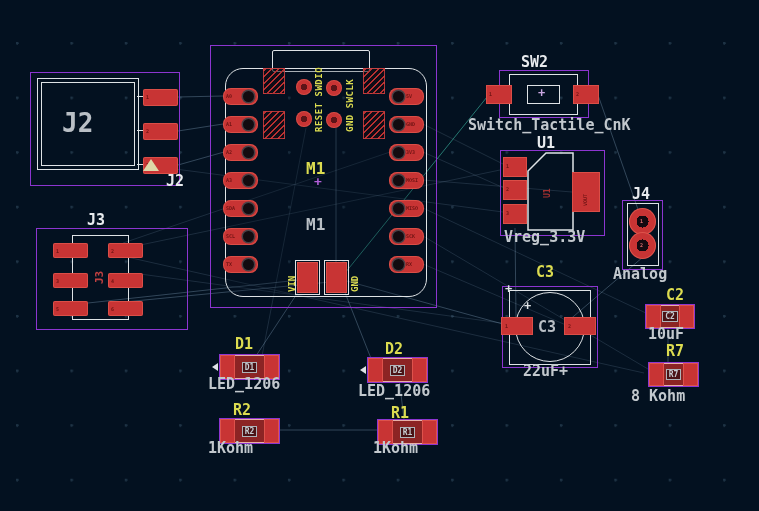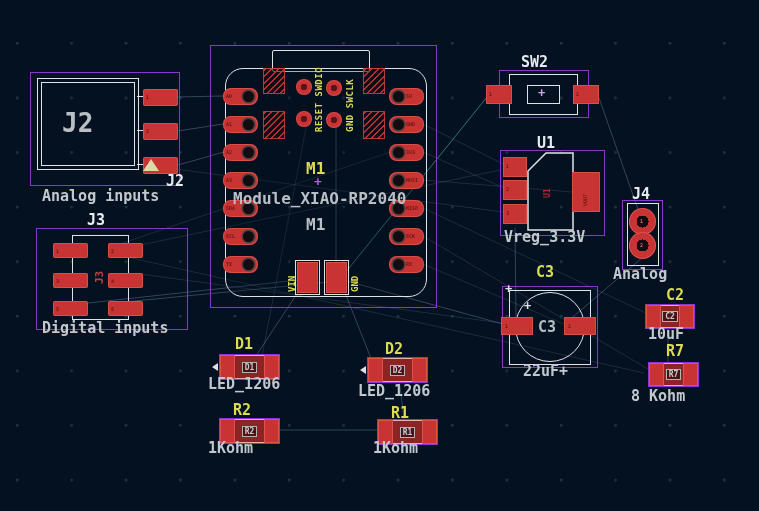--- a/index.html
+++ b/index.html
@@ -98,21 +98,20 @@
       </div>
       <div class="pad" style="left: 143px; top: 123px; width: 35px; height: 17px; border-radius: 2px;">
         <span class="tiny" style="left: 3px; top: 6px;">2</span>
       </div>
       <div class="pad" style="left: 143px; top: 157px; width: 35px; height: 17px; border-radius: 2px;">
         <span class="tiny" style="left: 3px; top: 6px;">3</span>
       </div>
     </div>
   <div class="tri" style="left:143px;top:159px;"></div>
   <div class="ref-w" style="left:166px;top:174px;">J2</div>
-  <div class="val" style="left:42px;top:189px;">Analog inputs</div>
 
   <div class="bbox" style="left:36px;top:228px;width:150px;height:100px;"></div>
   <div class="silk" style="left:72px;top:235px;width:55px;height:83px;border-width:1px;"></div>
   <div class="abs vert" style="left:93px;top:284px;font-size:11px;color:#c04040;font-weight:bold;">J3</div>
   <div id="j3-pads">
       <div class="pad" style="left: 53px; top: 243px; width: 35px; height: 15px; border-radius: 2px;">
         <span class="tiny" style="left: 3px; top: 6px;">1</span>
       </div>
       <div class="pad" style="left: 108px; top: 243px; width: 35px; height: 15px; border-radius: 2px;">
         <span class="tiny" style="left: 3px; top: 6px;">2</span>
@@ -124,21 +123,20 @@
         <span class="tiny" style="left: 3px; top: 6px;">4</span>
       </div>
       <div class="pad" style="left: 53px; top: 301px; width: 35px; height: 15px; border-radius: 2px;">
         <span class="tiny" style="left: 3px; top: 6px;">5</span>
       </div>
       <div class="pad" style="left: 108px; top: 301px; width: 35px; height: 15px; border-radius: 2px;">
         <span class="tiny" style="left: 3px; top: 6px;">6</span>
       </div>
     </div>
   <div class="ref-w" style="left:87px;top:213px;">J3</div>
-  <div class="val" style="left:42px;top:321px;">Digital inputs</div>
 
   <div class="bbox" style="left:210px;top:45px;width:225px;height:261px;"></div>
   <div class="silk" style="left:272px;top:50px;width:96px;height:20px;border-radius:2px;"></div>
   <div class="silk" style="left:225px;top:68px;width:200px;height:227px;border-radius:18px;background:rgba(3,17,32,0.25);"></div>
   <div class="hatch" style="left:263px;top:68px;width:20px;height:24px;"></div>
   <div class="hatch" style="left:363px;top:68px;width:20px;height:24px;"></div>
   <div class="hatch" style="left:263px;top:111px;width:20px;height:26px;"></div>
   <div class="hatch" style="left:363px;top:111px;width:20px;height:26px;"></div>
   <div class="rpad" style="left:296px;top:79px;"></div>
   <div class="rpad" style="left:326px;top:80px;"></div>
@@ -205,34 +203,34 @@
         <div class="hole" style="left: 4px; top: 3px;"></div>
         <span class="tiny" style="left: 17px; top: 6px;">RX</span>
       </div>
     </div>
   <div class="pad" style="left:297px;top:262px;width:21px;height:31px;outline:1px solid #dfe3e6;outline-offset:1px;"></div>
   <div class="pad" style="left:326px;top:262px;width:21px;height:31px;outline:1px solid #dfe3e6;outline-offset:1px;"></div>
   <div class="abs vert" style="left:287px;top:292px;font-size:9px;color:#dcdc50;font-weight:bold;">VIN</div>
   <div class="abs vert" style="left:350px;top:292px;font-size:9px;color:#dcdc50;font-weight:bold;">GND</div>
   <div class="ref-y" style="left:306px;top:161px;font-size:16px;">M1</div>
   <div class="plus" style="left:314px;top:174px;color:#b35fd9;font-size:13px;">+</div>
-  <div class="fab-gray" style="left:233px;top:189px;font-size:16px;">Module_XIAO-RP2040</div>
   <div class="fab-gray" style="left:306px;top:215px;font-size:16px;">M1</div>
 
   <div class="bbox" style="left:499px;top:70px;width:88px;height:46px;"></div>
   <div class="silk" style="left:509px;top:74px;width:67px;height:39px;"></div>
   <div class="silk" style="left:527px;top:85px;width:31px;height:17px;border-width:1px;"></div>
   <div class="plus" style="left:538px;top:86px;color:#c9a6e0;font-size:12px;">+</div>
   <div class="pad" style="left:486px;top:85px;width:26px;height:19px;">
       <span class="tiny" style="left:3px;top:7px;">1</span>
     </div>
   <div class="pad" style="left:573px;top:85px;width:26px;height:19px;">
       <span class="tiny" style="left:3px;top:7px;">2</span>
     </div>
   <div class="ref-w" style="left:521px;top:55px;">SW2</div>
+  <div class="val" style="left:468px;top:118px;">Switch_Tactile_CnK</div>
 
   <div class="bbox" style="left:500px;top:150px;width:103px;height:84px;"></div>
   <svg class="abs" style="left:526px;top:151px;" width="50" height="82">
     <path d="M20 2 L47 2 L47 79 L2 79 L2 20 Z" fill="none" stroke="#dfe3e6" stroke-width="1.5"></path>
   </svg>
   <div class="pad" style="left:503px;top:157px;width:24px;height:20px;">
       <span class="tiny" style="left:3px;top:7px;">1</span>
     </div>
   <div class="pad" style="left:503px;top:180px;width:24px;height:20px;">
       <span class="tiny" style="left:3px;top:7px;">2</span>

